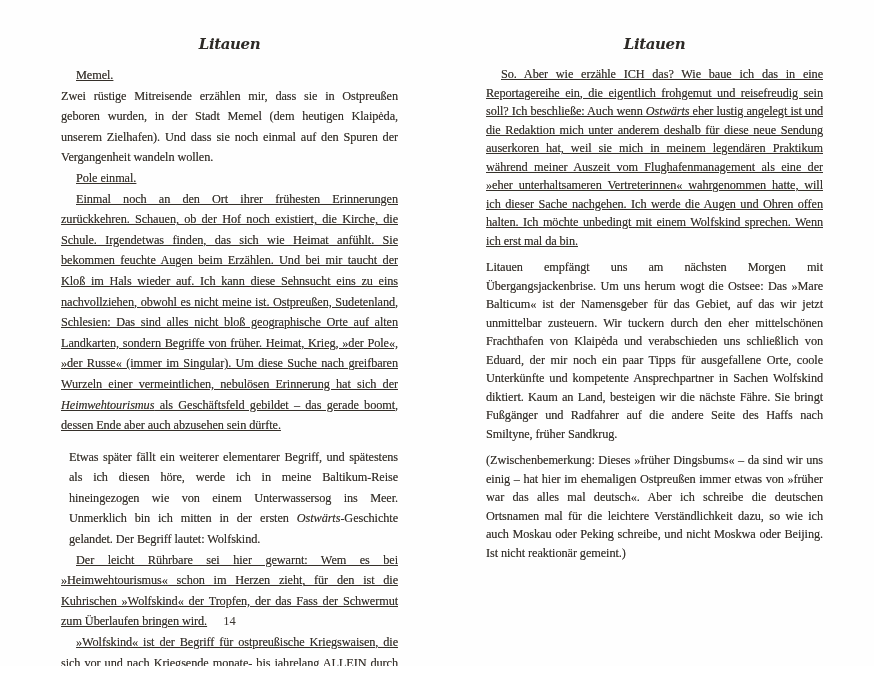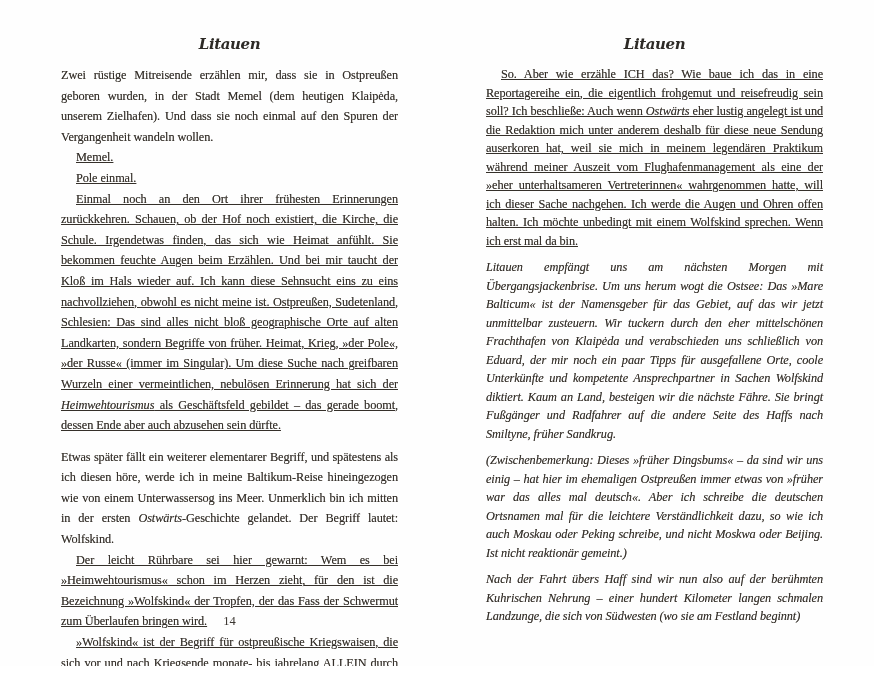--- a/index.html
+++ b/index.html
@@ -47,55 +47,54 @@
   .para {
     margin: 0;
     font-size: 12.3px;
     letter-spacing: -0.1px;
     color: #35302a;
     text-shadow: 0 0 0.4px rgba(53, 48, 42, 0.55);
   }
   .page-left  .para { line-height: 20.6px; }
   .page-right .para { line-height: 18.5px; }
   .para.indent { text-indent: 15px; text-decoration: underline; }
-  .page-left  .para.gap { margin-top: 11px; }
-  .page-right .para.gap { margin-top: 8px; font-style: italic; }
+  .page-left  .para.gap { margin-top: 11px; margin-left: 8px; }
+  .page-right .para.gap { margin-top: 8px; }
   .it { font-style: italic; }
   .folio {
     position: absolute;
     left: 0;
     width: 100%;
     top: 578px;
     text-align: center;
     font-size: 12.5px;
     color: #3a3530;
   }
 </style>
 </head>
 <body>
 
 <div class="spread">
 
   <div class="page page-left">
     <div class="running-head">Litauen</div>
     <div class="page-body">
+        <p class="para indent"><span>Memel.</span></p>
         <p class="para"><span>Zwei rüstige Mitreisende erzählen mir, dass sie in Ostpreußen geboren wurden, in der Stadt Memel (dem heutigen Klaipėda, unserem Zielhafen). Und dass sie noch einmal auf den Spuren der Vergangenheit wandeln wollen.</span></p>
-        <p class="para indent"><span>Memel.</span></p>
         <p class="para indent"><span>Pole einmal.</span></p>
         <p class="para indent"><span>Einmal noch an den Ort ihrer frühesten Erinnerungen zurückkehren. Schauen, ob der Hof noch existiert, die Kirche, die Schule. Irgendetwas finden, das sich wie Heimat anfühlt. Sie bekommen feuchte Augen beim Erzählen. Und bei mir taucht der Kloß im Hals wieder auf. Ich kann diese Sehnsucht eins zu eins nachvollziehen, obwohl es nicht meine ist. Ostpreußen, Sudetenland, Schlesien: Das sind alles nicht bloß geographische Orte auf alten Landkarten, sondern Begriffe von früher. Heimat, Krieg, »der Pole«, »der Russe« (immer im Singular). Um diese Suche nach greifbaren Wurzeln einer vermeintlichen, nebulösen Erinnerung hat sich der </span><span class="it">Heimwehtourismus</span><span> als Geschäftsfeld gebildet – das gerade boomt, dessen Ende aber auch abzusehen sein dürfte.</span></p>
         <p class="para gap"><span>Etwas später fällt ein weiterer elementarer Begriff, und spätestens als ich diesen höre, werde ich in meine Baltikum-Reise hineingezogen wie von einem Unterwassersog ins Meer. Unmerklich bin ich mitten in der ersten </span><span class="it">Ostwärts</span><span>-Geschichte gelandet. Der Begriff lautet: Wolfskind.</span></p>
-        <p class="para indent"><span>Der leicht Rührbare sei hier gewarnt: Wem es bei »Heimwehtourismus« schon im Herzen zieht, für den ist die Bezeichnung »Wolfskind« der Tropfen, der das Fass der Schwermut zum Überlaufen bringen wird.</span></p>
+        <p class="para indent"><span>Der leicht Rührbare sei hier gewarnt: Wem es bei »Heimwehtourismus« schon im Herzen zieht, für den ist die Kuhrischen »Wolfskind« der Tropfen, der das Fass der Schwermut zum Überlaufen bringen wird.</span></p>
         <p class="para indent"><span>»Wolfskind« ist der Begriff für ostpreußische Kriegswaisen, die sich vor und nach Kriegsende monate- bis jahrelang ALLEIN durch die Wälder geschlagen haben. Als Kinder! Auf der Suche nach Essbarem sind sie auch über die Grenze nach Litauen gekommen.</span></p>
       </div>
     <div class="folio">14</div>
   </div>
 
   <div class="page page-right">
     <div class="running-head">Litauen</div>
     <div class="page-body">
         <p class="para indent"><span>So. Aber wie erzähle ICH das? Wie baue ich das in eine Reportagereihe ein, die eigentlich frohgemut und reisefreudig sein soll? Ich beschließe: Auch wenn </span><span class="it">Ostwärts</span><span> eher lustig angelegt ist und die Redaktion mich unter anderem deshalb für diese neue Sendung auserkoren hat, weil sie mich in meinem legendären Praktikum während meiner Auszeit vom Flughafenmanagement als eine der »eher unterhaltsameren Vertreterinnen« wahrgenommen hatte, will ich dieser Sache nachgehen. Ich werde die Augen und Ohren offen halten. Ich möchte unbedingt mit einem Wolfskind sprechen. Wenn ich erst mal da bin.</span></p>
         <p class="para gap"><span>Litauen empfängt uns am nächsten Morgen mit Übergangsjackenbrise. Um uns herum wogt die Ostsee: Das »Mare Balticum« ist der Namensgeber für das Gebiet, auf das wir jetzt unmittelbar zusteuern. Wir tuckern durch den eher mittelschönen Frachthafen von Klaipėda und verabschieden uns schließlich von Eduard, der mir noch ein paar Tipps für ausgefallene Orte, coole Unterkünfte und kompetente Ansprechpartner in Sachen Wolfskind diktiert. Kaum an Land, besteigen wir die nächste Fähre. Sie bringt Fußgänger und Radfahrer auf die andere Seite des Haffs nach Smiltyne, früher Sandkrug.</span></p>
         <p class="para gap"><span>(Zwischenbemerkung: Dieses »früher Dingsbums« – da sind wir uns einig – hat hier im ehemaligen Ostpreußen immer etwas von »früher war das alles mal deutsch«. Aber ich schreibe die deutschen Ortsnamen mal für die leichtere Verständlichkeit dazu, so wie ich auch Moskau oder Peking schreibe, und nicht Moskwa oder Beijing. Ist nicht reaktionär gemeint.)</span></p>
-        <p class="para gap"><span>Nach der Fahrt übers Haff sind wir nun also auf der berühmten Kuhrischen Nehrung – einer hundert Kilometer langen schmalen Landzunge, die sich von Südwesten (wo sie am Festland beginnt)</span></p>
       </div>
   </div>
 
 </div>
 
 </body></html>

